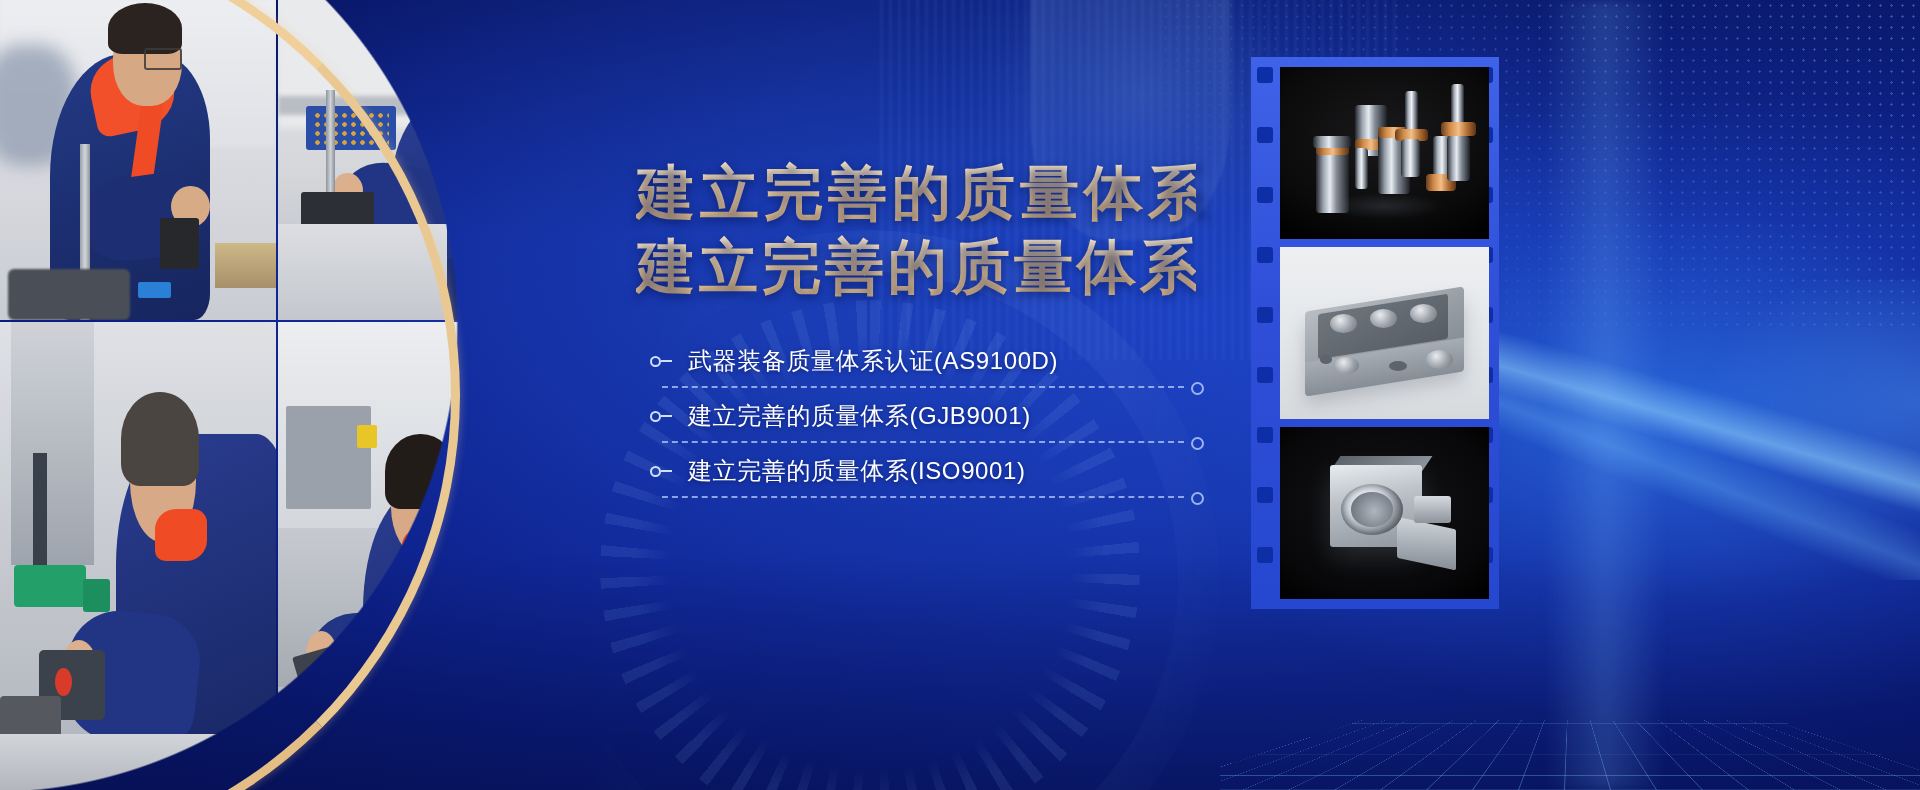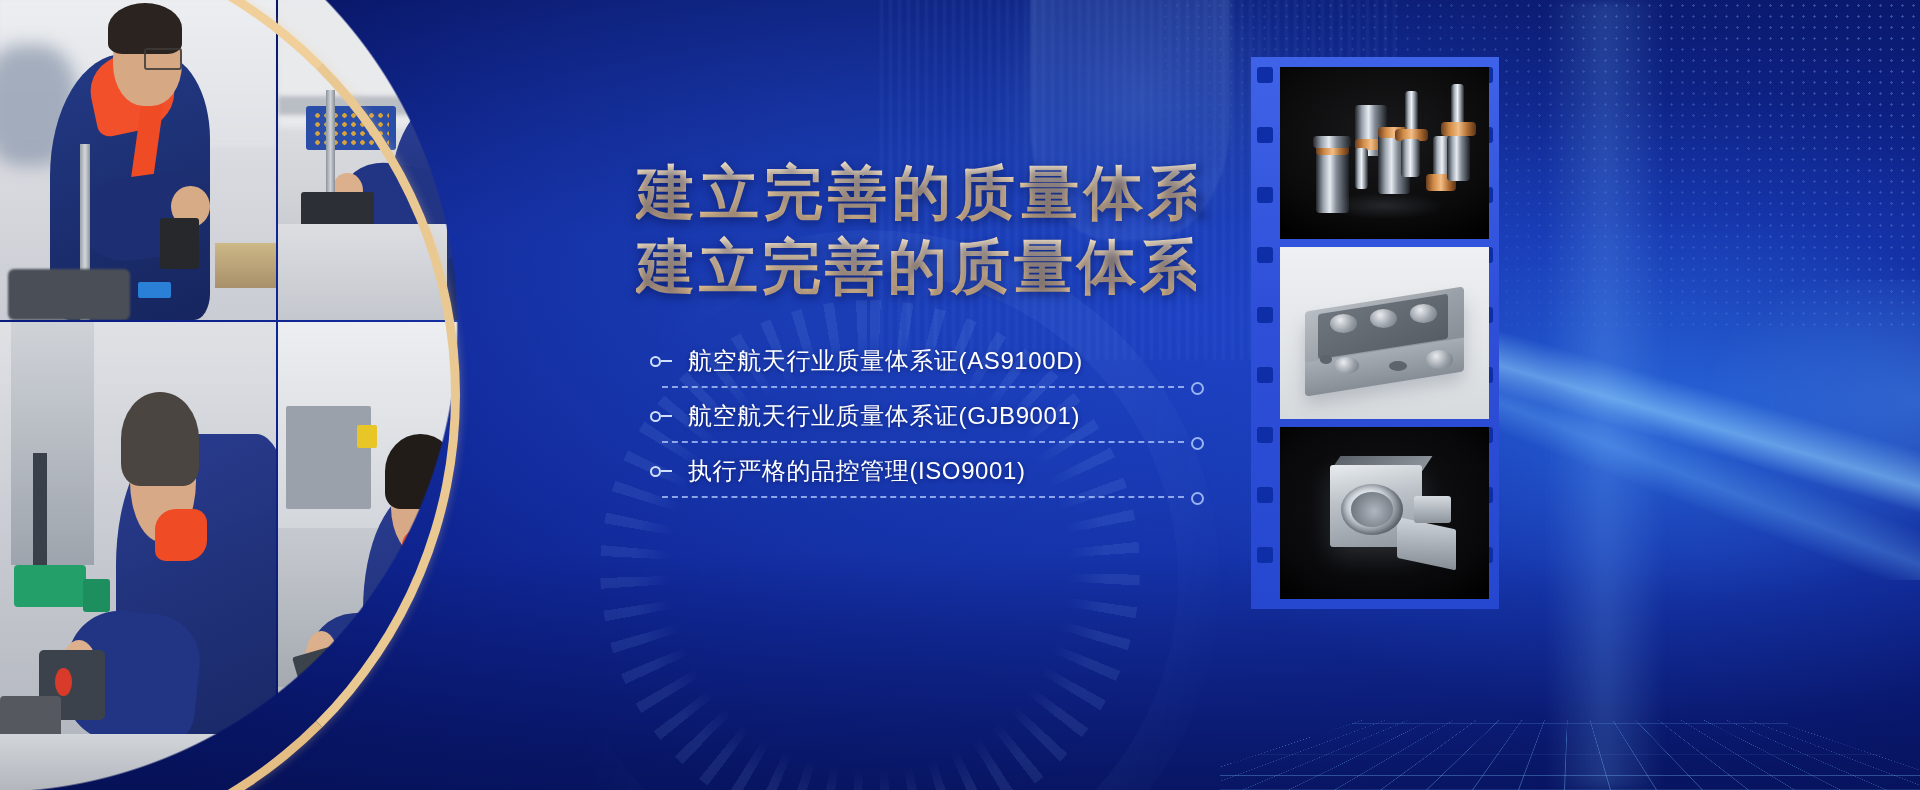--- a/index.html
+++ b/index.html
@@ -370,41 +370,41 @@
     <div class="hl-line l2">建立完善的质量体系</div>
   </div>
 
   <div class="certs">
 
     <div class="cert-row">
       <span class="cert-bullet">
           <i class="ring"></i>
           <i class="tail"></i>
         </span>
-      <span class="cert-text">航空航天行业质量体系证(AS9100D)</span>
+      <span class="cert-text">武器装备质量体系认证(AS9100D)</span>
       <span class="cert-sep"></span>
       <span class="cert-endcap"></span>
     </div>
 
     <div class="cert-row">
       <span class="cert-bullet">
           <i class="ring"></i>
           <i class="tail"></i>
         </span>
-      <span class="cert-text">航空航天行业质量体系证(GJB9001)</span>
+      <span class="cert-text">建立完善的质量体系(GJB9001)</span>
       <span class="cert-sep"></span>
       <span class="cert-endcap"></span>
     </div>
 
     <div class="cert-row">
       <span class="cert-bullet">
           <i class="ring"></i>
           <i class="tail"></i>
         </span>
-      <span class="cert-text">执行严格的品控管理(ISO9001)</span>
+      <span class="cert-text">建立完善的质量体系(ISO9001)</span>
       <span class="cert-sep"></span>
       <span class="cert-endcap"></span>
     </div>
 
   </div>
 
   <div class="filmstrip">
     <div class="perfs" id="perfL">
         <i style="top: 0px;"></i>
         <i style="top: 60px;"></i>

